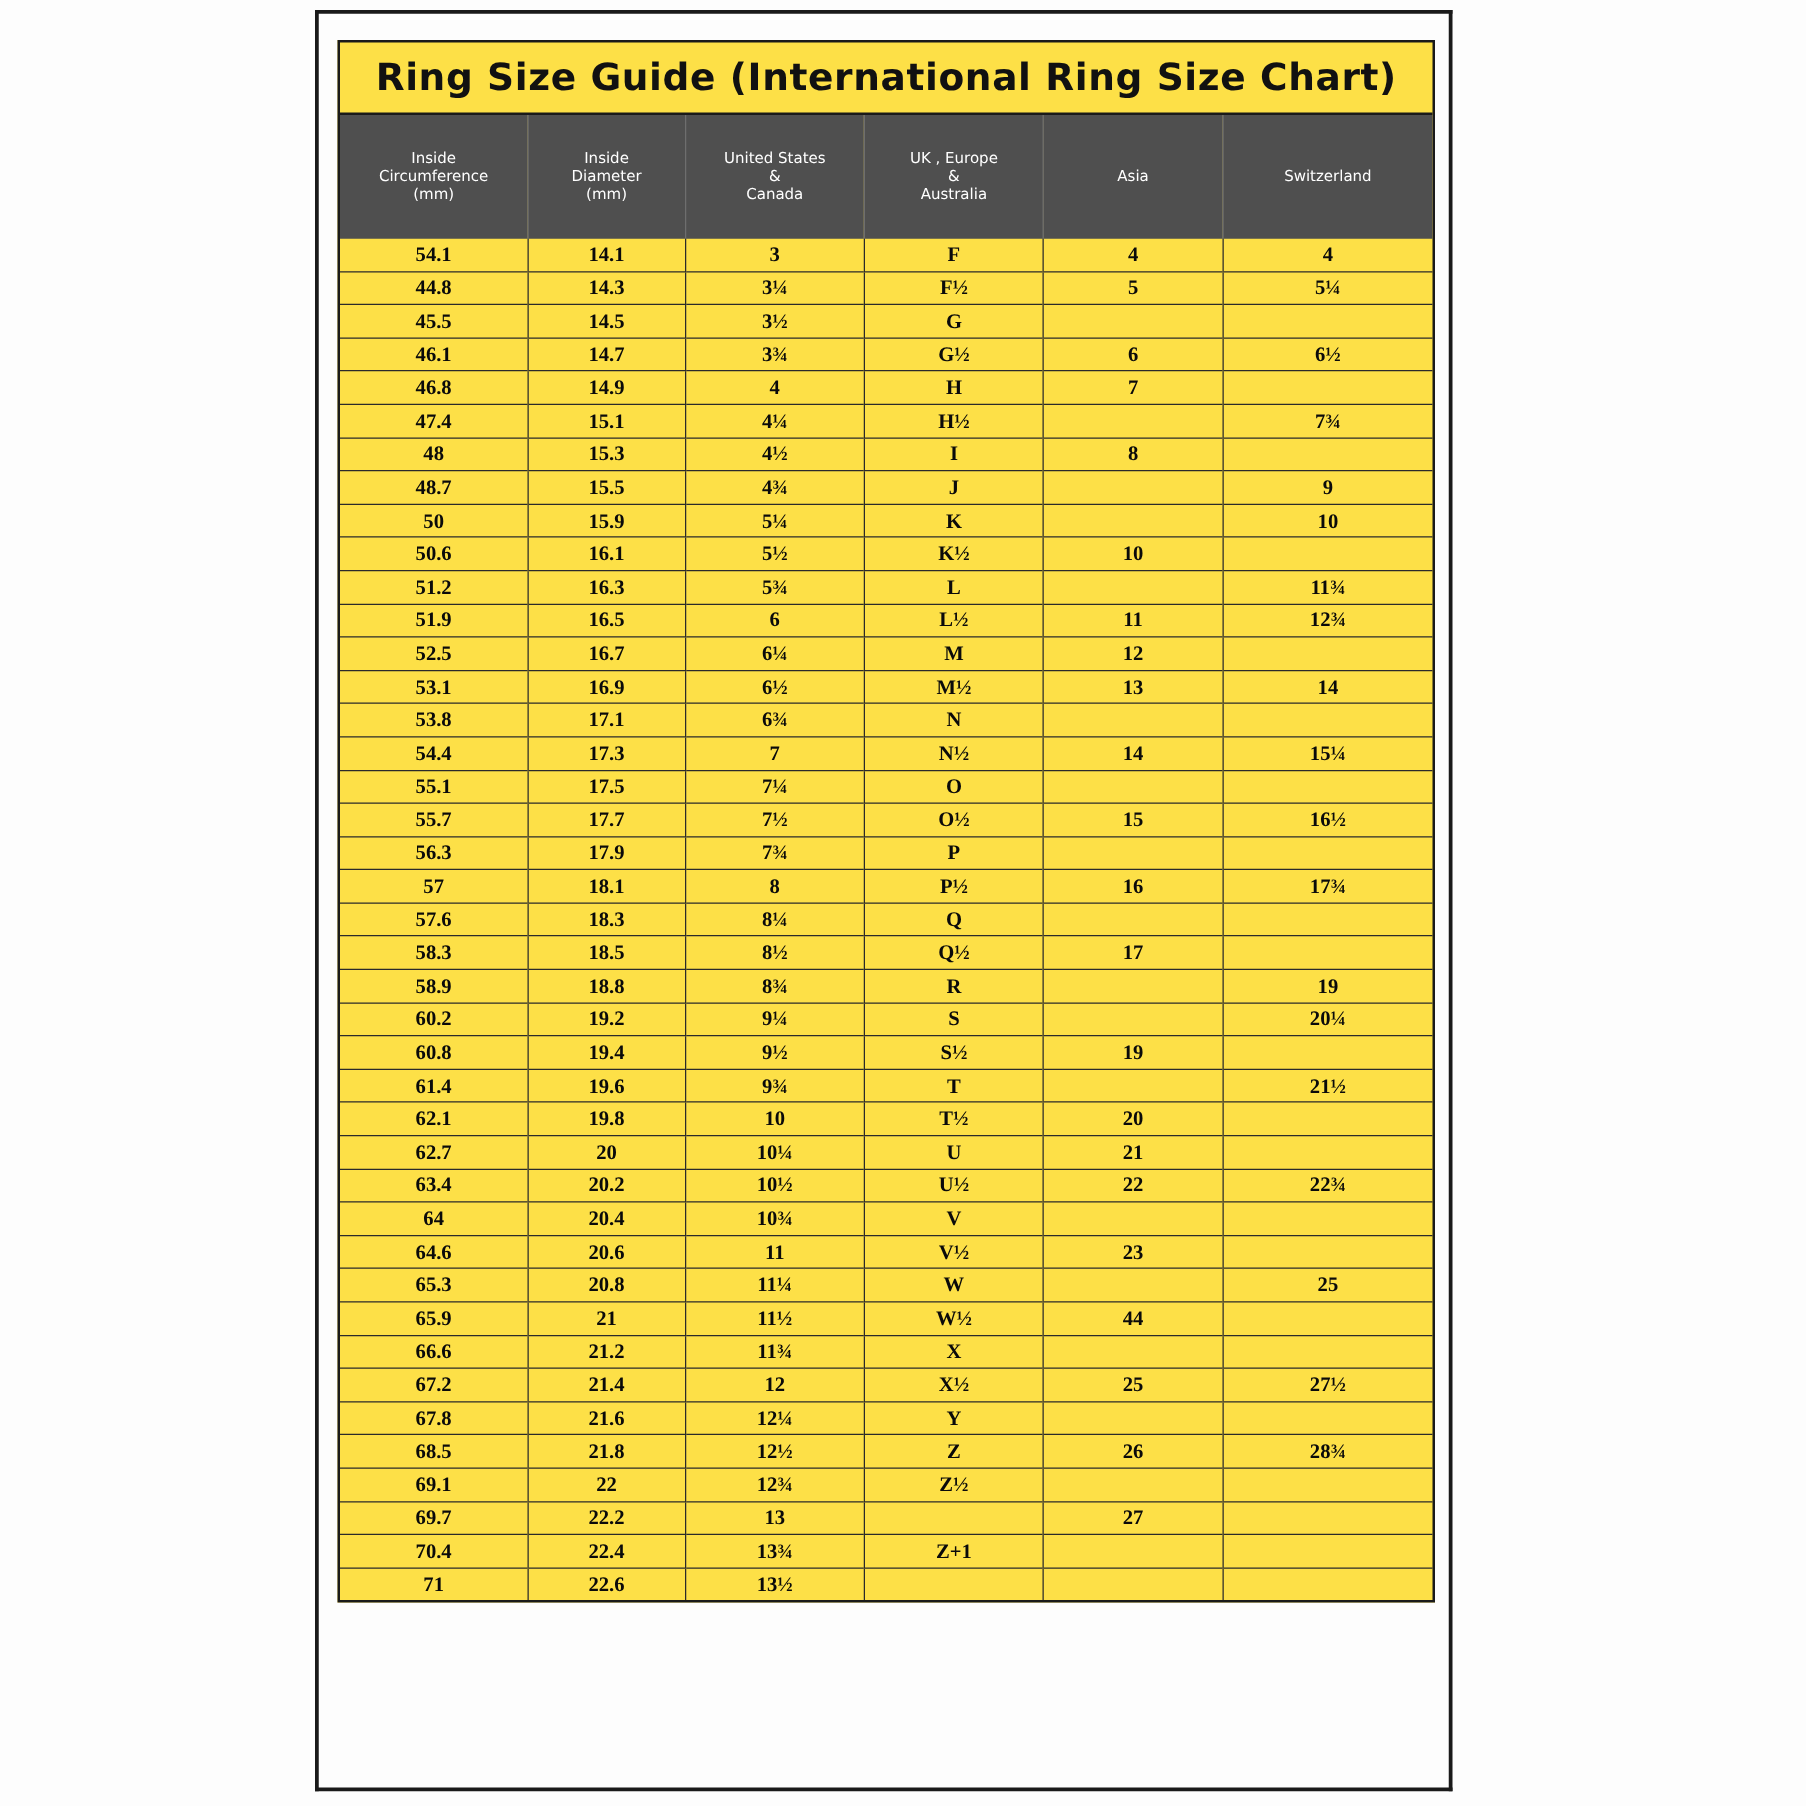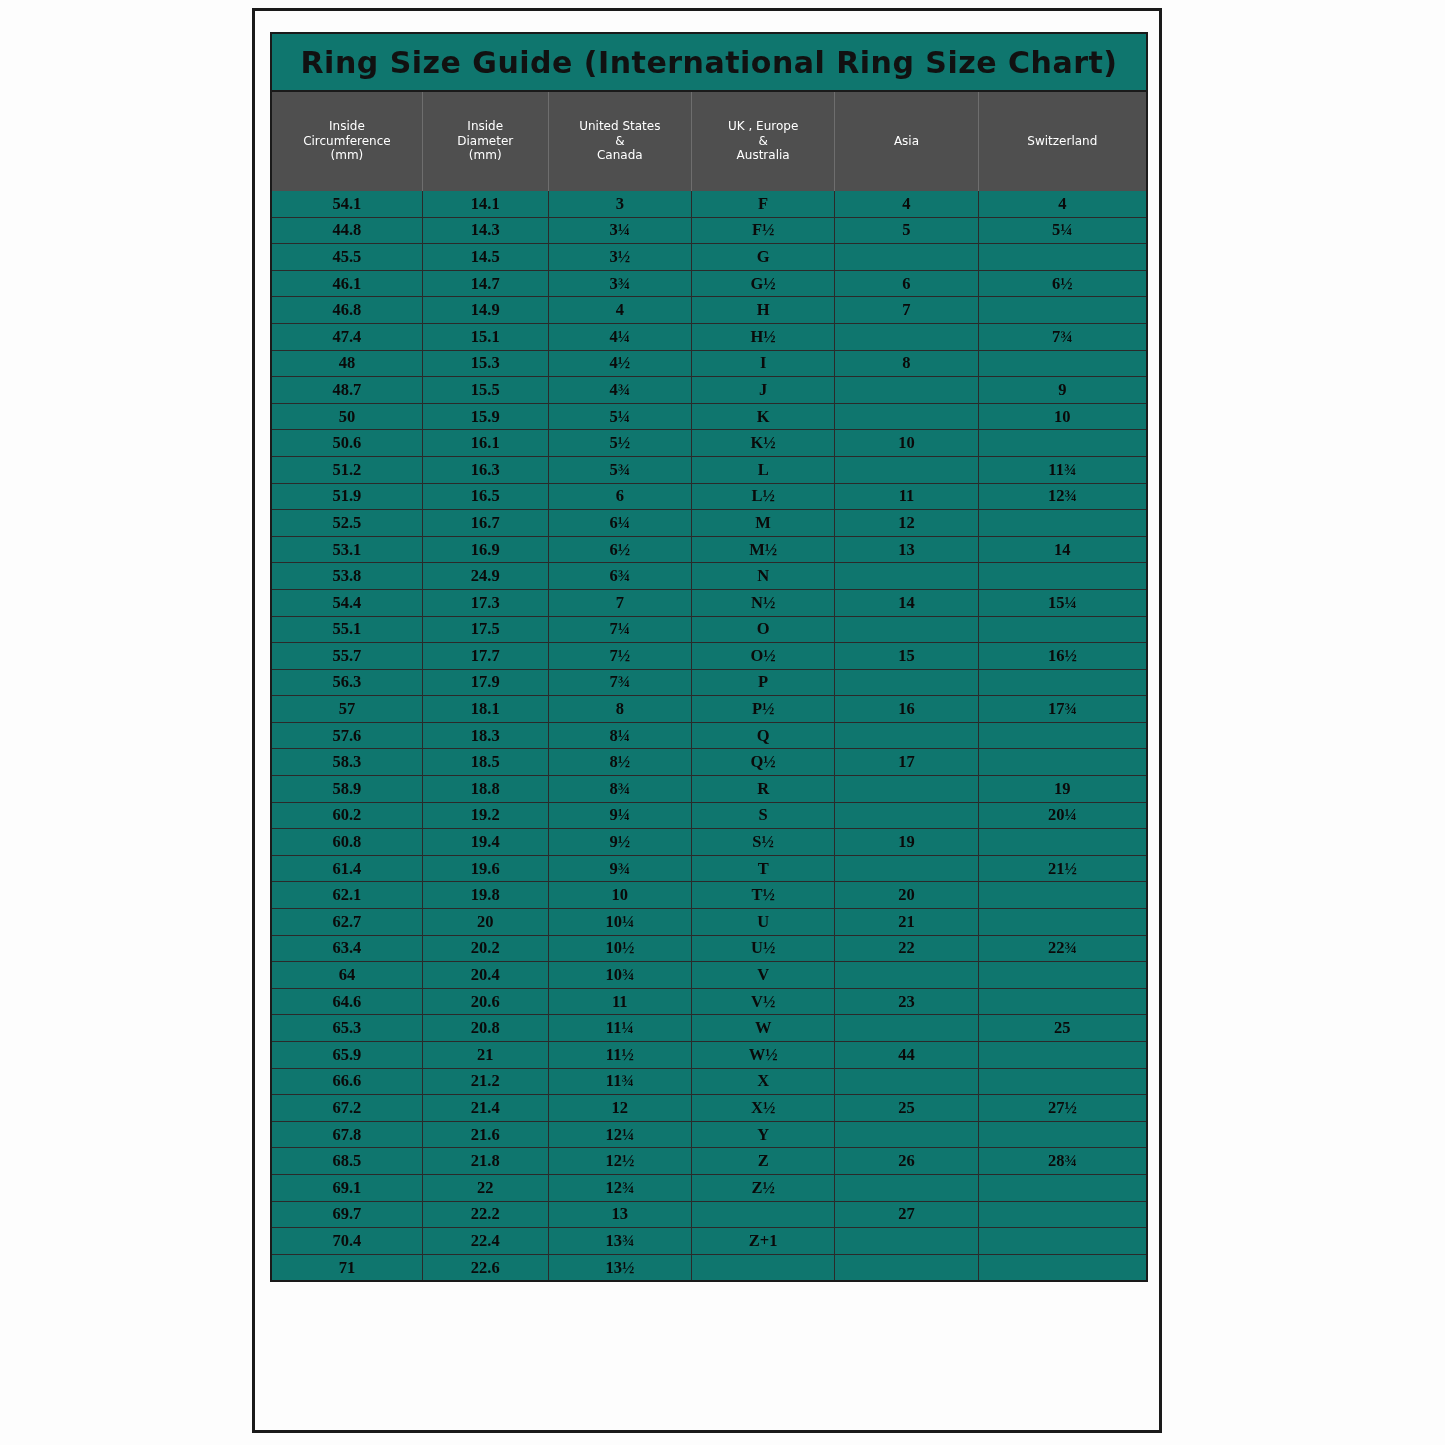--- a/index.html
+++ b/index.html
@@ -54,21 +54,21 @@
     background: #1a1a1a;
   }
 
   .chart-wrap {
     position: absolute;
     left: 270px;
     top: 32px;
     width: 878px;
     border: 2px solid #1a1a1a;
     box-sizing: border-box;
-    background: #0f766e;
+    background: #fde047;
   }
 
   .chart-title {
     text-align: center;
     font-family: "DejaVu Sans", sans-serif;
     font-weight: bold;
     font-size: 30px;
     letter-spacing: 0.5px;
     padding: 11px 0 10px 0;
     border-bottom: 2px solid #1a1a1a;
@@ -259,21 +259,21 @@
           <tr>
             <td>53.1</td>
             <td>16.9</td>
             <td>6½</td>
             <td>M½</td>
             <td>13</td>
             <td>14</td>
           </tr>
           <tr>
             <td>53.8</td>
-            <td>24.9</td>
+            <td>17.1</td>
             <td>6¾</td>
             <td>N</td>
             <td></td>
             <td></td>
           </tr>
           <tr>
             <td>54.4</td>
             <td>17.3</td>
             <td>7</td>
             <td>N½</td>

